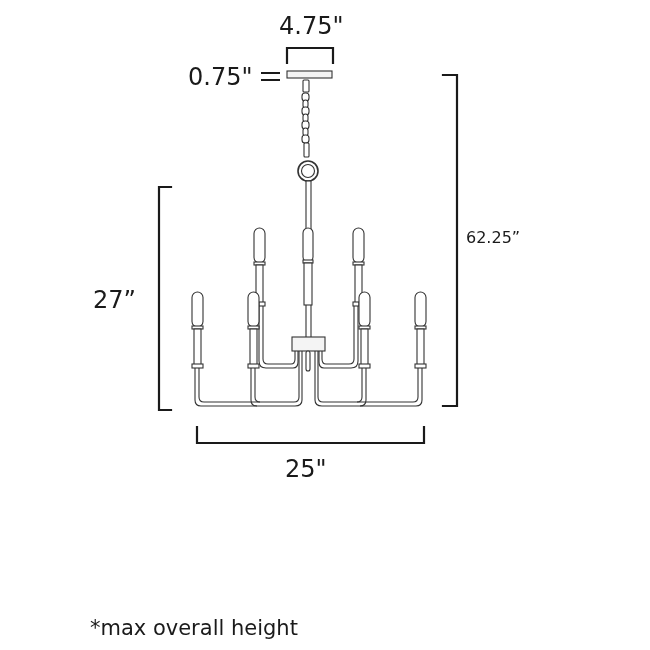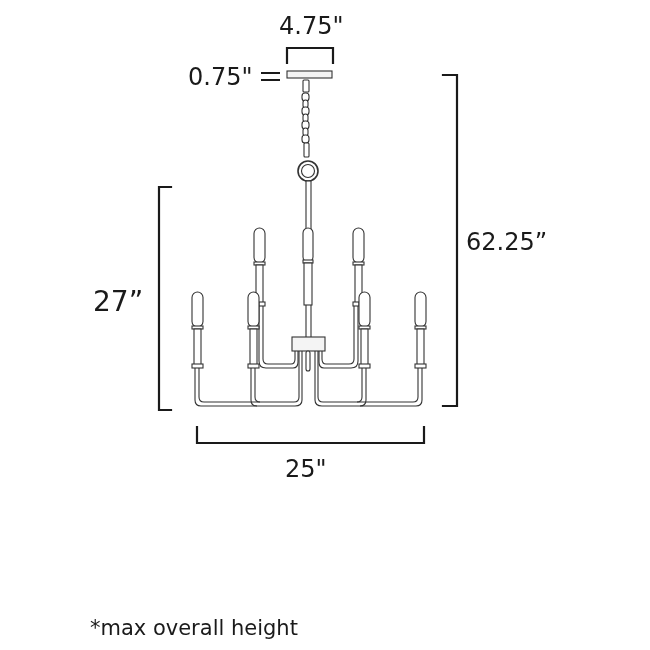--- a/index.html
+++ b/index.html
@@ -1,22 +1,22 @@
 <!DOCTYPE html>
 <html><head>
   <meta charset="utf-8">
   <style>
     html, body { margin: 0; padding: 0; background: #ffffff; }
     body { width: 650px; height: 650px; position: relative; overflow: hidden; font-family: "DejaVu Sans", sans-serif; color: #1a1a1a; }
     .canvas { position: absolute; left: 0; top: 0; width: 650px; height: 650px; }
     .label { position: absolute; font-family: "DejaVu Sans", sans-serif; color: #1a1a1a; white-space: nowrap; line-height: 1; }
     .dim-top { left: 279px; top: 14px; font-size: 24px; }
     .dim-canopy { left: 188px; top: 65px; font-size: 24px; }
-    .dim-fixture { left: 93px; top: 288px; font-size: 28px; }
-    .dim-overall { left: 466px; top: 230px; font-size: 24px; }
+    .dim-fixture { left: 93px; top: 288px; font-size: 24px; }
+    .dim-overall { left: 466px; top: 230px; font-size: 16px; }
     .dim-width { left: 285px; top: 457px; font-size: 24px; }
     .note { left: 90px; top: 639px; font-size: 21px; transform: translateY(-100%); }
   </style>
 </head>
 <body>
 
 <svg class="canvas" viewBox="0 0 650 650" xmlns="http://www.w3.org/2000/svg">
   <g fill="none" stroke="#1a1a1a" stroke-width="2.2" stroke-linecap="square">
 
     <path d="M287 63 V48 H333 V63"></path>

